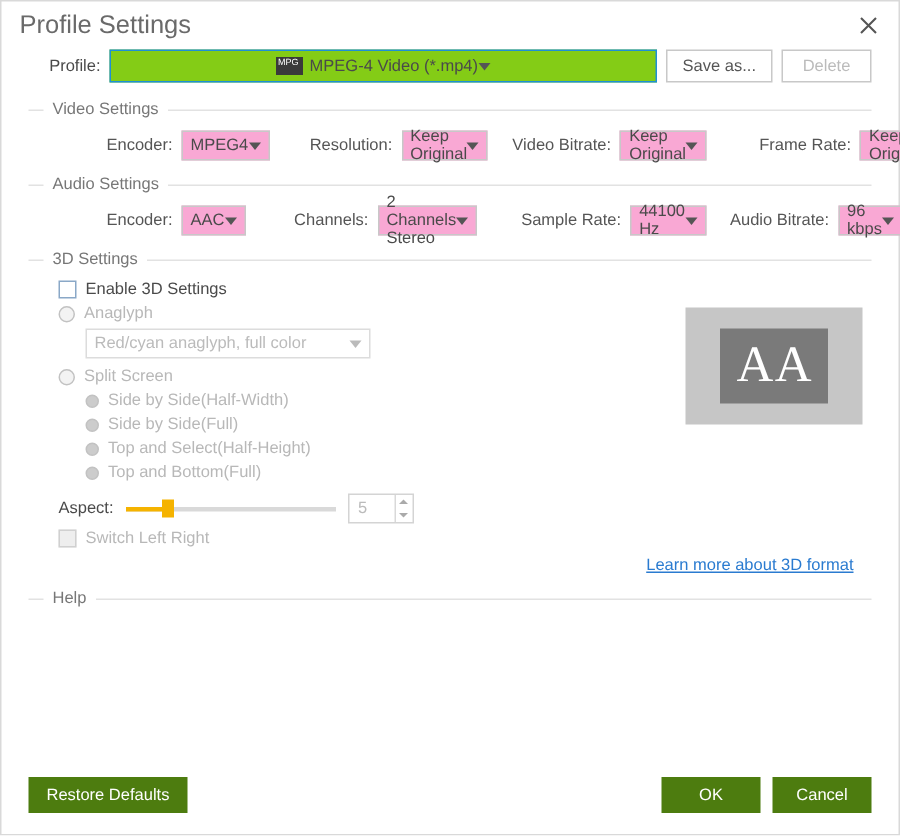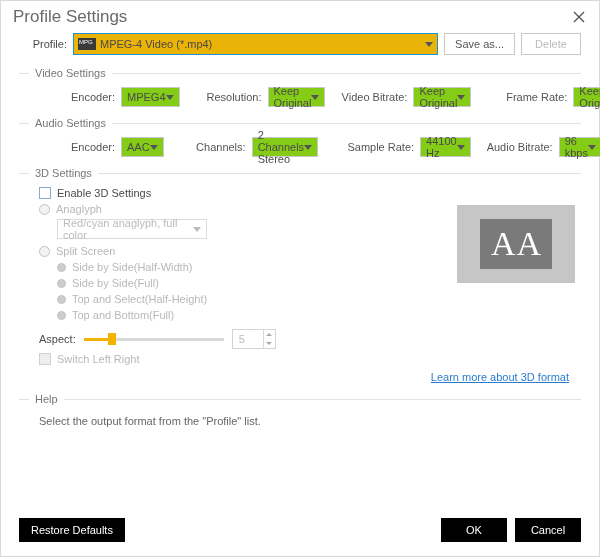--- a/index.html
+++ b/index.html
@@ -35,22 +35,22 @@
     margin-bottom: 12px;
   }
   .profile-label { width: 48px; text-align: right; }
   .profile-select {
     flex: 1;
     height: 22px;
     border: 1px solid #1e90d6;
     display: flex;
     align-items: center;
     padding: 0 4px;
-    justify-content: space-between;
-    background: #eab308;
+    justify-content: center;
+    background: #84cc16;
   }
   .profile-select-left { display: flex; align-items: center; gap: 4px; }
   .mpg-icon {
     width: 18px; height: 12px;
     background: #3a3a3a;
     display: inline-block;
     position: relative;
   }
   .mpg-icon::after {
     content: "MPG";
@@ -98,21 +98,21 @@
     gap: 20px;
     padding: 0 4px 0 20px;
   }
   .col { flex: 1; display: flex; flex-direction: row; gap: 6px; }
   .field-row { display: flex; align-items: center; gap: 6px; }
   .field-label { width: 76px; text-align: right; color: #555; }
   .select {
     flex: 1;
     height: 20px;
     border: 1px solid #c8c8c8;
-    background: #84cc16;
+    background: #f9a8d4;
     display: flex;
     align-items: center;
     justify-content: space-between;
     padding: 0 5px;
   }
   .threedsec { padding: 0 6px 0 20px; }
   .chk-row, .radio-row { display: flex; align-items: center; gap: 6px; margin-bottom: 4px; }
   .chk {
     width: 12px; height: 12px; border: 1px solid #8aa8c7; background: #fff;
     display: inline-block;
@@ -120,21 +120,21 @@
   .radio {
     width: 11px; height: 11px; border: 1px solid #c2c2c2; border-radius: 50%;
     display: inline-block; background: #f3f3f3;
   }
   .radio.sm {
     width: 9px; height: 9px; background: #ccc;
   }
   .disabled-text { color: #b8b8b8; }
   .subopts { margin-left: 18px; }
   .anag-select {
-    width: 150px;
+    width: 190px;
     height: 20px;
     border: 1px solid #dcdcdc;
     display: flex;
     align-items: center;
     justify-content: space-between;
     padding: 0 5px;
     color: #bbb;
     margin-left: 18px;
     margin-bottom: 6px;
   }
@@ -205,21 +205,21 @@
   .footer {
     position: absolute;
     left: 0; right: 0; bottom: 0;
     padding: 8px 18px 14px;
     display: flex;
     justify-content: space-between;
   }
   .btn-primary {
     height: 24px;
     min-width: 66px;
-    background: #000000;
+    background: #4d7c0f;
     color: #fff;
     border: none;
     display: inline-flex;
     align-items: center;
     justify-content: center;
     padding: 0 12px;
     cursor: pointer;
   }
   .footer-right { display: flex; gap: 8px; }
 </style>
@@ -421,21 +421,20 @@
         </div>
       </div>
     </div>
 
     <div class="group">
       <div class="group-header">
         <div class="line" style="flex:0 0 10px"></div>
         <span class="group-title">Help</span>
         <div class="line"></div>
       </div>
-      <div class="help-text">Select the output format from the "Profile" list.</div>
     </div>
 
   </div>
 
   <div class="footer">
     <div class="btn-primary">Restore Defaults</div>
     <div class="footer-right">
       <div class="btn-primary">OK</div>
       <div class="btn-primary">Cancel</div>
     </div>

